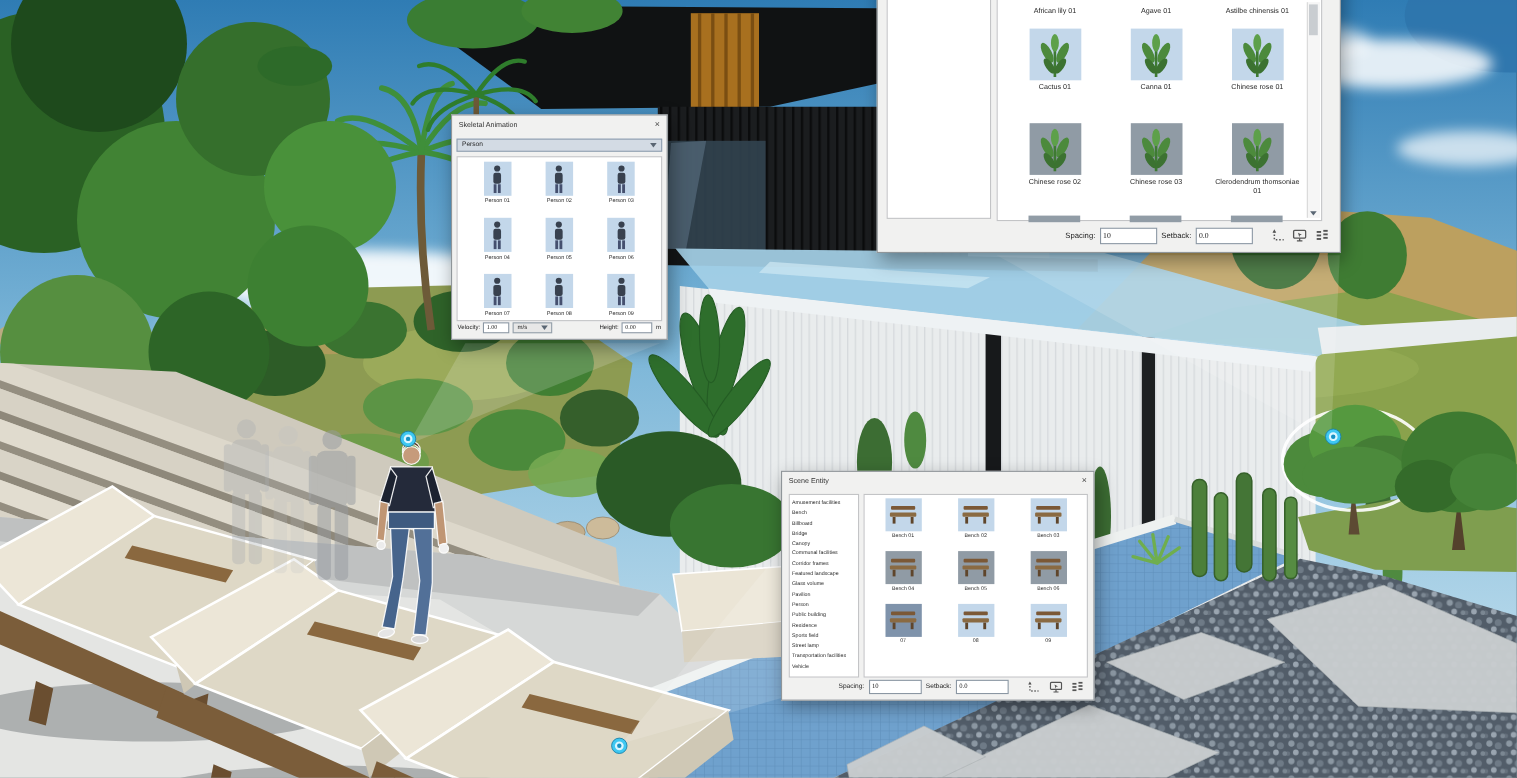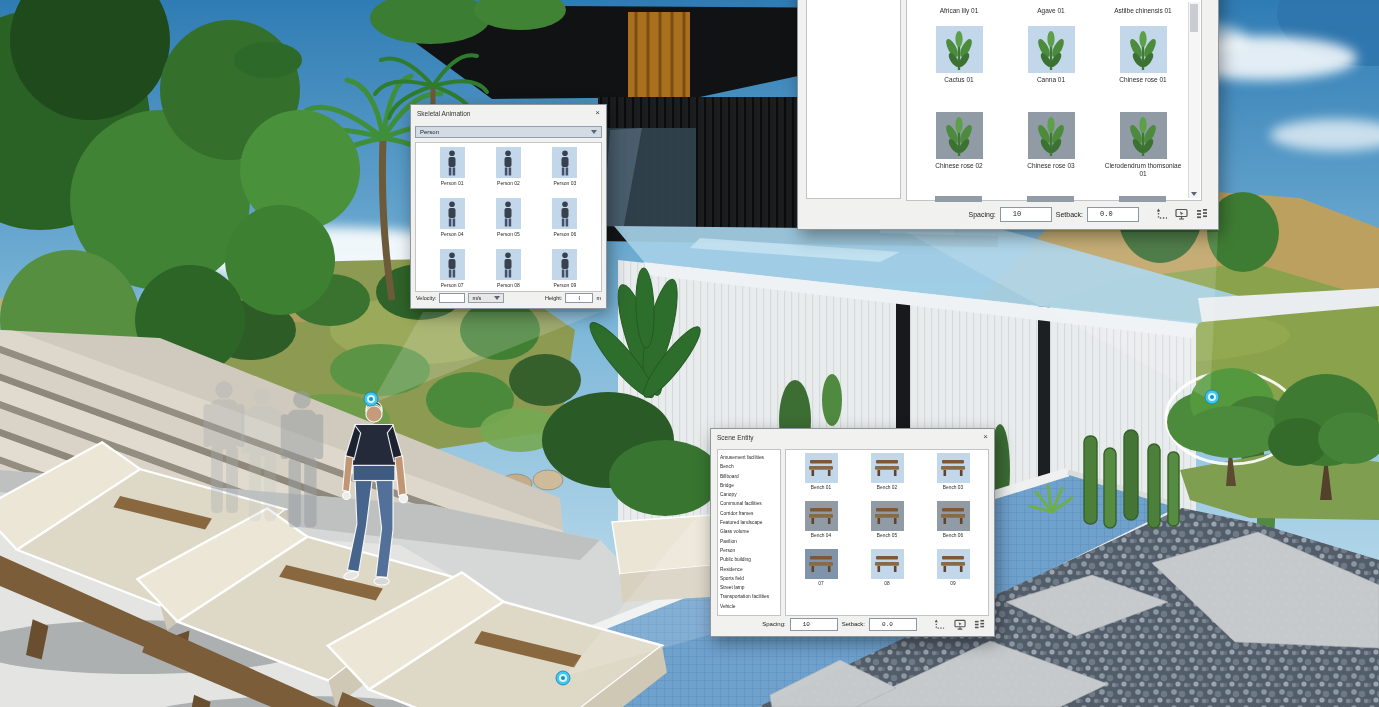--- a/index.html
+++ b/index.html
@@ -7,22 +7,22 @@
          font-family:"Liberation Sans",sans-serif;color:#222;}
   #scene{position:absolute;left:0;top:0;width:1379px;height:707px;display:block;}
 
   
   .panel{position:absolute;background:#f1f1f0;border:1px solid #8f9599;
          box-shadow:3px 6px 16px rgba(0,0,0,.38);box-sizing:border-box;}
   .titlebar{height:16px;display:flex;align-items:center;justify-content:space-between;
             padding:0 6px;font-size:6.5px;color:#333;}
   .close-btn{font-size:8px;line-height:8px;color:#444;cursor:pointer;}
   .whitebox{background:#fff;border:1px solid #c3c4c6;box-sizing:border-box;}
-  .flt-input{border:1px solid #8b97a3;background:#fff;font-family:Liberation Mono, monospace;
-             padding:0 12px;box-sizing:border-box;color:#222;}
+  .flt-input{border:1px solid #8b97a3;background:#fff;font-family:Liberation Serif, serif;
+             padding:0 2px;box-sizing:border-box;color:#222;}
   .chev{width:0;height:0;border-left:3px solid transparent;border-right:3px solid transparent;
         border-top:4px solid #5a6673;}
   .cell{display:flex;flex-direction:column;align-items:center;}
   .cell .thumb{display:flex;align-items:center;justify-content:center;background:#c3d7ea;}
   .cell.gray .thumb{background:#909ba5;}
   .cell.selected .thumb{background:#7f93ab;}
   .cell .lbl{font-size:5px;margin-top:2px;text-align:center;line-height:6px;color:#2a2a2a;}
 
   
   #skeletal{left:410px;top:104px;width:197px;height:205px;}

